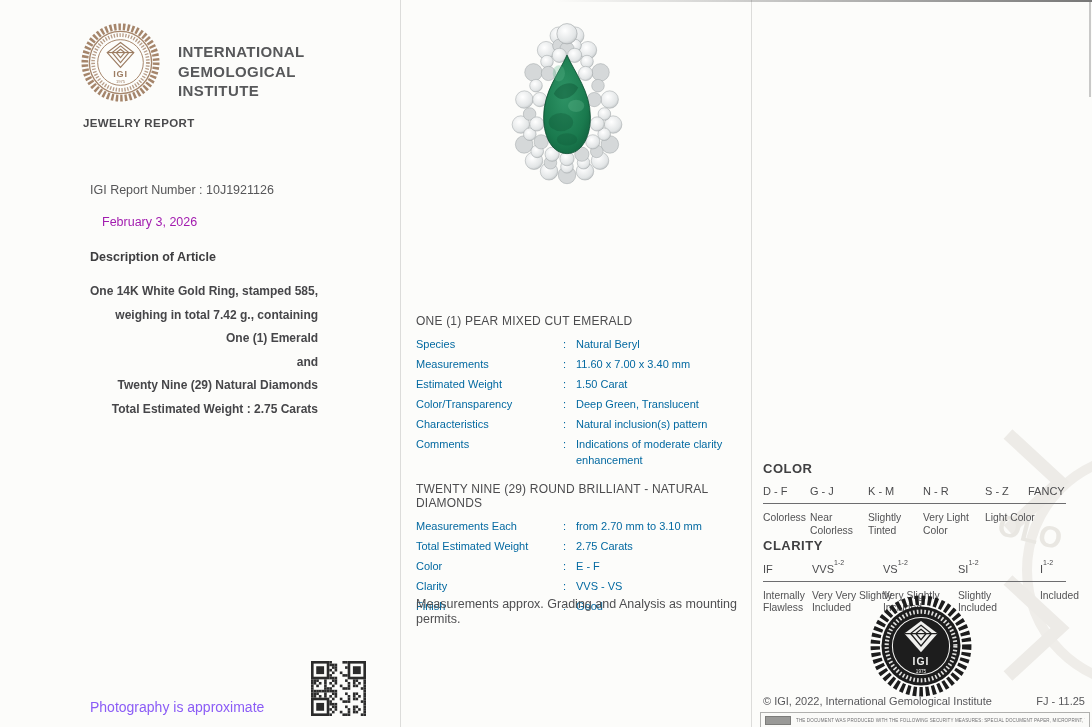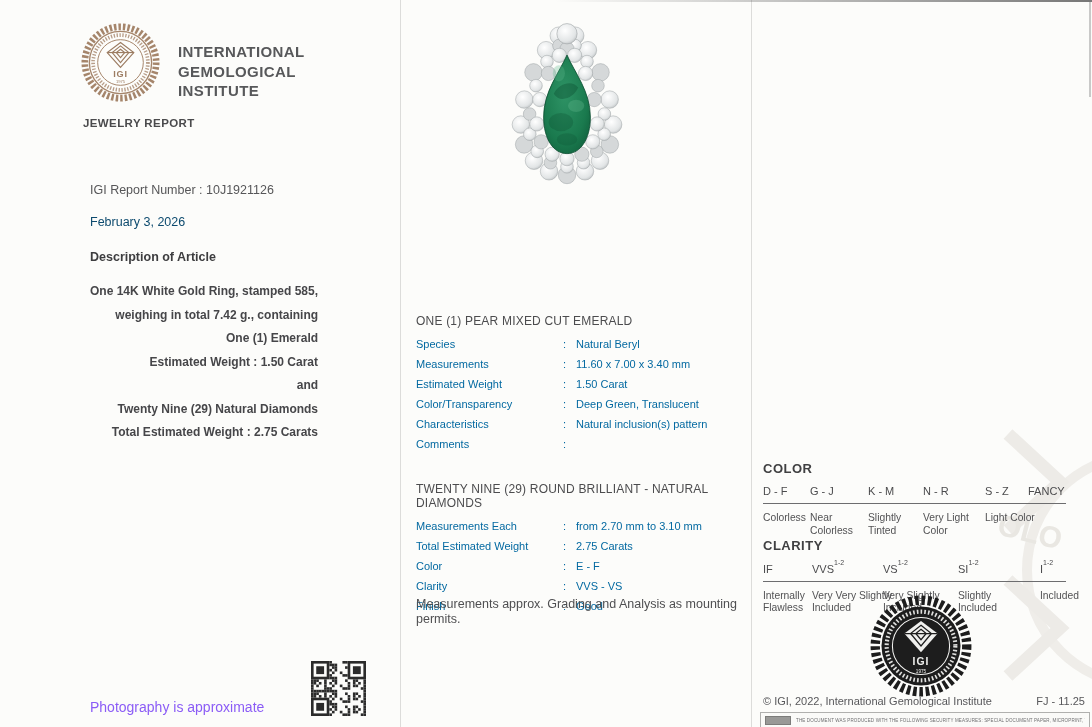--- a/index.html
+++ b/index.html
@@ -17,21 +17,21 @@
   .scan-edge-top { position:absolute; left:555px; top:0; width:537px; height:2px;
     background:linear-gradient(to right, rgba(130,130,130,0), rgba(85,85,85,.8)); }
   .scan-edge-right { position:absolute; left:1089px; top:2px; width:2px; height:95px; background:rgba(140,140,140,.45); }
 
   
   #brand-seal { left:79px; top:21px; width:83px; height:83px; }
   .brand-name { left:178px; top:36px; font-size:15px; font-weight:bold; color:#57585a;
     line-height:19.5px; letter-spacing:.4px;margin-top:6px; }
   .report-type { left:83px; top:117px; font-size:11.5px; font-weight:bold; color:#4a4a4c; letter-spacing:.4px; }
   .report-number { left:90px; top:183px; font-size:12.5px; color:#565658; }
-  .report-date { left:90px; top:215px; font-size:12.5px; color:#0c4a6e; }
+  .report-date { left:102px; top:215px; font-size:12.5px; color:#a21caf; }
   .desc-heading { left:90px; top:250px; font-size:12.5px; font-weight:bold; color:#3d3d3f; }
   .desc-lines { left:90px; top:284px; font-size:12px; font-weight:bold; color:#464649;text-align:right; }
   .desc-line { margin-bottom:9.5px; }
   .photo-note { left:90px; top:699px; font-size:14px; color:#8b5cf6; }
   #qr-svg { left:311px; top:661px; width:55px; height:55px; }
 
   
   #ring-figure { left:503px; top:12px; width:128px; height:204px; }
   .section { width:334px;margin-top:21px; }
   #emerald-section { left:416px; top:293px; }
@@ -105,21 +105,20 @@
 
   <div class="abs report-type">JEWELRY REPORT</div>
   <div class="abs report-number">IGI Report Number : 10J1921126</div>
   <div class="abs report-date">February 3, 2026</div>
   <div class="abs desc-heading">Description of Article</div>
 
   <div class="abs desc-lines">
     <div class="desc-line">One 14K White Gold Ring, stamped 585,</div>
     <div class="desc-line">weighing in total 7.42 g., containing</div>
     <div class="desc-line">One (1) Emerald</div>
-    <div class="desc-line">Estimated Weight : 1.50 Carat</div>
     <div class="desc-line">and</div>
     <div class="desc-line">Twenty Nine (29) Natural Diamonds</div>
     <div class="desc-line">Total Estimated Weight : 2.75 Carats</div>
   </div>
 
   <div class="abs photo-note">Photography is approximate</div>
 
   <svg id="qr-svg" class="abs" viewBox="0 0 50.4 50.4">
     <g fill="#2b2b2b">
       <rect x="0" y="0" width="16.8" height="16.8"></rect>
@@ -364,20 +363,21 @@
         <span class="spec-value">Deep Green, Translucent</span>
     </div>
     <div class="spec-row">
       <span class="spec-label">Characteristics</span>
         <span class="spec-colon">:</span>
         <span class="spec-value">Natural inclusion(s) pattern</span>
     </div>
     <div class="spec-row">
       <span class="spec-label">Comments</span>
         <span class="spec-colon">:</span>
+        <span class="spec-value" style="width:175px; flex:0 0 175px;">Indications of moderate clarity enhancement</span>
     </div>
   </div>
 
   <div class="abs section" id="diamonds-section">
     <div class="section-heading">TWENTY NINE (29) ROUND BRILLIANT - NATURAL DIAMONDS</div>
     <div class="spec-row">
       <span class="spec-label">Measurements Each</span>
         <span class="spec-colon">:</span>
         <span class="spec-value">from 2.70 mm to 3.10 mm</span>
     </div>

